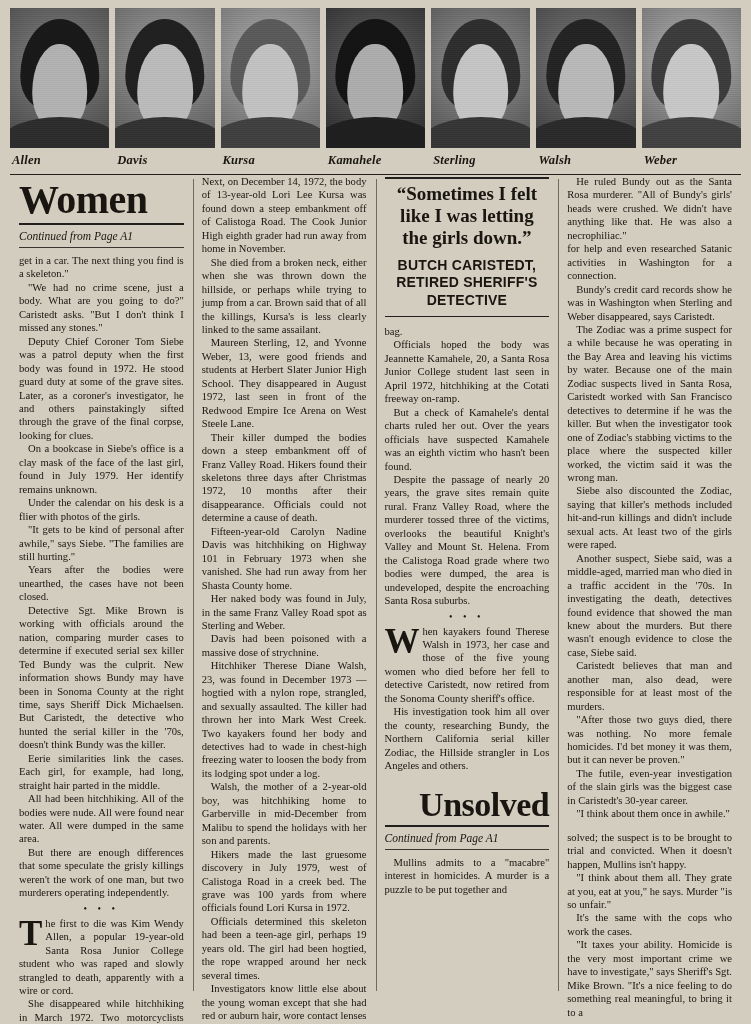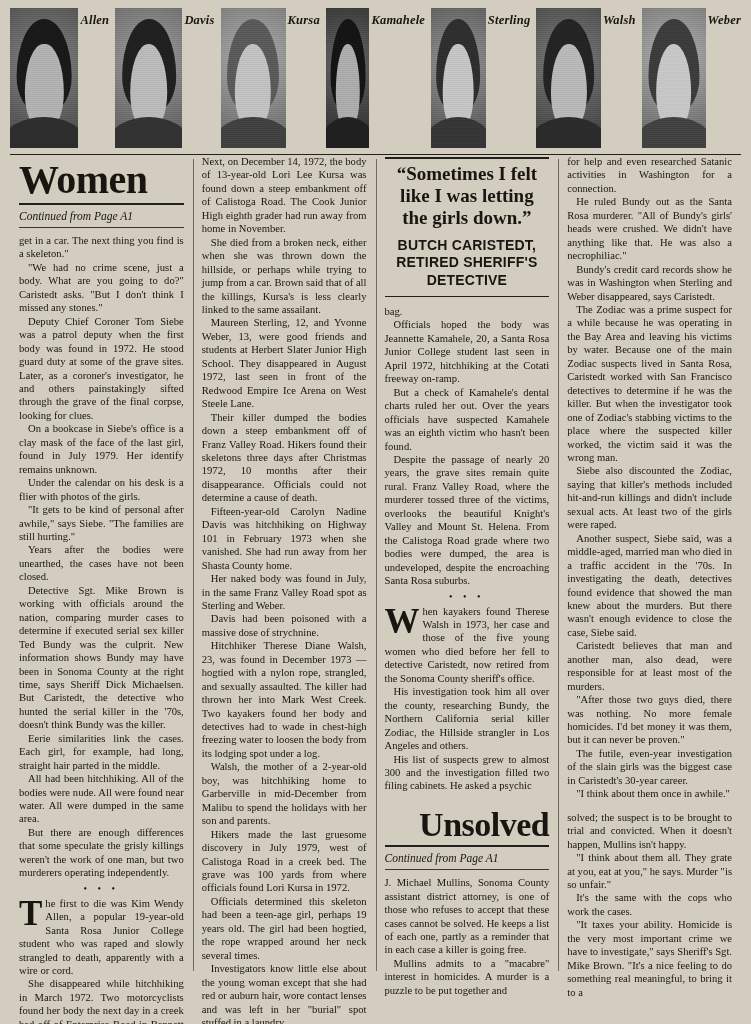--- a/index.html
+++ b/index.html
@@ -25,21 +25,21 @@
   
   .photo-strip {
     display: flex;
     gap: 6px;
     padding: 8px 10px 0 10px;
     box-sizing: border-box;
   }
   .photo-cell {
     flex: 1 1 0;
     display: flex;
-    flex-direction: row;
+    flex-direction: column;
     align-items: flex-start;
   }
   .photo {
     width: 100%;
     height: 140px;
     position: relative;
     overflow: hidden;
     background: #2b2620;
     filter: grayscale(100%) contrast(105%);
   }
@@ -336,33 +336,31 @@
       <p class="body first">bag.</p>
       <p class="body">Officials hoped the body was Jeannette Kamahele, 20, a Santa Rosa Junior College student last seen in April 1972, hitchhiking at the Cotati freeway on-ramp.</p>
       <p class="body">But a check of Kamahele's dental charts ruled her out. Over the years officials have suspected Kamahele was an eighth victim who hasn't been found.</p>
       <p class="body">Despite the passage of nearly 20 years, the grave sites remain quite rural. Franz Valley Road, where the murderer tossed three of the victims, overlooks the beautiful Knight's Valley and Mount St. Helena. From the Calistoga Road grade where two bodies were dumped, the area is undeveloped, despite the encroaching Santa Rosa suburbs.</p>
       <p class="body"></p>
       <div class="dots">• • •</div>
       <p class="dropcap-para">
         <span class="dropcap">W</span><span>hen kayakers found Therese Walsh in 1973, her case and those of the five young women who died before her fell to detective Caristedt, now retired from the Sonoma County sheriff's office.</span>
       </p>
       <p class="body">His investigation took him all over the county, researching Bundy, the Northern California serial killer Zodiac, the Hillside strangler in Los Angeles and others.</p>
-      <p class="body">His list of suspects grew to almost 300 and the investigation filled two filing cabinets. He asked a psychic</p>
       <div class="spacer10"></div>
       <h1 class="headline small">Unsolved</h1>
       <div class="rule-thick"></div>
       <div class="contd">Continued from Page A1</div>
       <div class="rule-thin"></div>
-      <p class="body first">J. Michael Mullins, Sonoma County assistant district attorney, is one of those who refuses to accept that these cases cannot be solved. He keeps a list of each one, partly as a reminder that in each case a killer is going free.</p>
       <p class="body">Mullins admits to a "macabre" interest in homicides. A murder is a puzzle to be put together and</p>
     </div>
 
     <div class="col">
+      <p class="body">He ruled Bundy out as the Santa Rosa murderer. "All of Bundy's girls' heads were crushed. We didn't have anything like that. He was also a necrophiliac."</p>
       <p class="body first">for help and even researched Satanic activities in Washington for a connection.</p>
-      <p class="body">He ruled Bundy out as the Santa Rosa murderer. "All of Bundy's girls' heads were crushed. We didn't have anything like that. He was also a necrophiliac."</p>
       <p class="body">Bundy's credit card records show he was in Washington when Sterling and Weber disappeared, says Caristedt.</p>
       <p class="body">The Zodiac was a prime suspect for a while because he was operating in the Bay Area and leaving his victims by water. Because one of the main Zodiac suspects lived in Santa Rosa, Caristedt worked with San Francisco detectives to determine if he was the killer. But when the investigator took one of Zodiac's stabbing victims to the place where the suspected killer worked, the victim said it was the wrong man.</p>
       <p class="body">Siebe also discounted the Zodiac, saying that killer's methods included hit-and-run killings and didn't include sexual acts. At least two of the girls were raped.</p>
       <p class="body">Another suspect, Siebe said, was a middle-aged, married man who died in a traffic accident in the '70s. In investigating the death, detectives found evidence that showed the man knew about the murders. But there wasn't enough evidence to close the case, Siebe said.</p>
       <p class="body">Caristedt believes that man and another man, also dead, were responsible for at least most of the murders.</p>
       <p class="body">"After those two guys died, there was nothing. No more female homicides. I'd bet money it was them, but it can never be proven."</p>
       <p class="body">The futile, even-year investigation of the slain girls was the biggest case in Caristedt's 30-year career.</p>
       <p class="body">"I think about them once in awhile."</p>
       <div class="spacer10"></div>
       <p class="body first">solved; the suspect is to be brought to trial and convicted. When it doesn't happen, Mullins isn't happy.</p>

